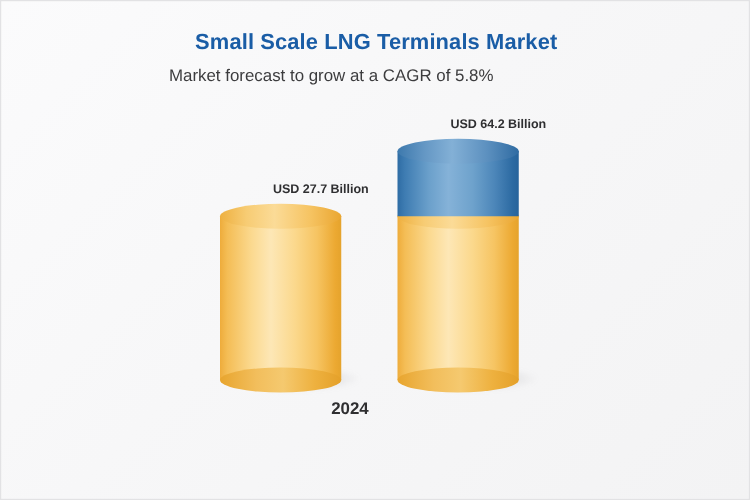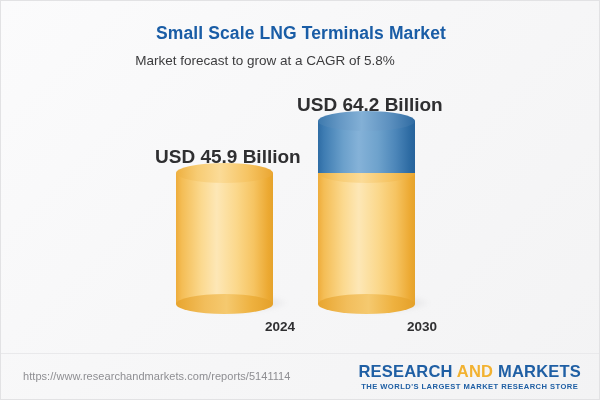--- a/index.html
+++ b/index.html
@@ -57,22 +57,22 @@
     height: 352px;
   }
   .bar-group.g0 { left: 154px; }
   .bar-group.g1 { left: 296px; }
 
   
   .value-label {
     position: absolute;
     width: 140px;
     left: 0;
-    text-align: center;
-    font-size: 19px;
+    text-align: right;
+    font-size: 10px;
     font-weight: bold;
     color: #2f2f31;
     white-space: nowrap;
   }
   .g0 .value-label { top: 145px; }
   .g1 .value-label { top: 93px; }
 
   
   .cat-label {
     position: absolute;
@@ -225,21 +225,21 @@
 <body>
 
 <div id="infographic">
 
   <div class="title">Small Scale LNG Terminals Market</div>
   <div class="subtitle">Market forecast to grow at a CAGR of 5.8%</div>
 
   <div class="plot">
 
     <div class="bar-group g0">
-      <div class="value-label">USD 45.9 Billion</div>
+      <div class="value-label">USD 27.7 Billion</div>
       <div class="cylinder">
         <div class="cyl-shadow"></div>
 
         <div class="seg fill-yellow" style="top:0; height:131px;">
           <div class="seg-body"></div>
           <div class="seg-cap seg-cap-bottom" style="bottom:-10px;"></div>
           <div class="seg-cap" style="top:-10px;"></div>
         </div>
       </div>
       <div class="cat-label">2024</div>
@@ -254,26 +254,18 @@
           <div class="seg-body"></div>
           <div class="seg-cap seg-cap-bottom" style="bottom:-10px;"></div>
           <div class="seg-cap" style="top:-10px;"></div>
         </div>
 
         <div class="seg fill-blue" style="top:0; height:52px;">
           <div class="seg-body"></div>
           <div class="seg-cap" style="top:-10px;"></div>
         </div>
       </div>
-      <div class="cat-label">2030</div>
     </div>
 
   </div>
 
-  <div class="footer">
-    <div class="footer-url">https://www.researchandmarkets.com/reports/5141114</div>
-    <div class="logo">
-      <div class="logo-main"><span>RESEARCH</span> <span class="logo-and">AND</span> <span>MARKETS</span></div>
-      <div class="logo-tag">THE WORLD'S LARGEST MARKET RESEARCH STORE</div>
-    </div>
-  </div>
 
 </div>
 
 </body></html>

